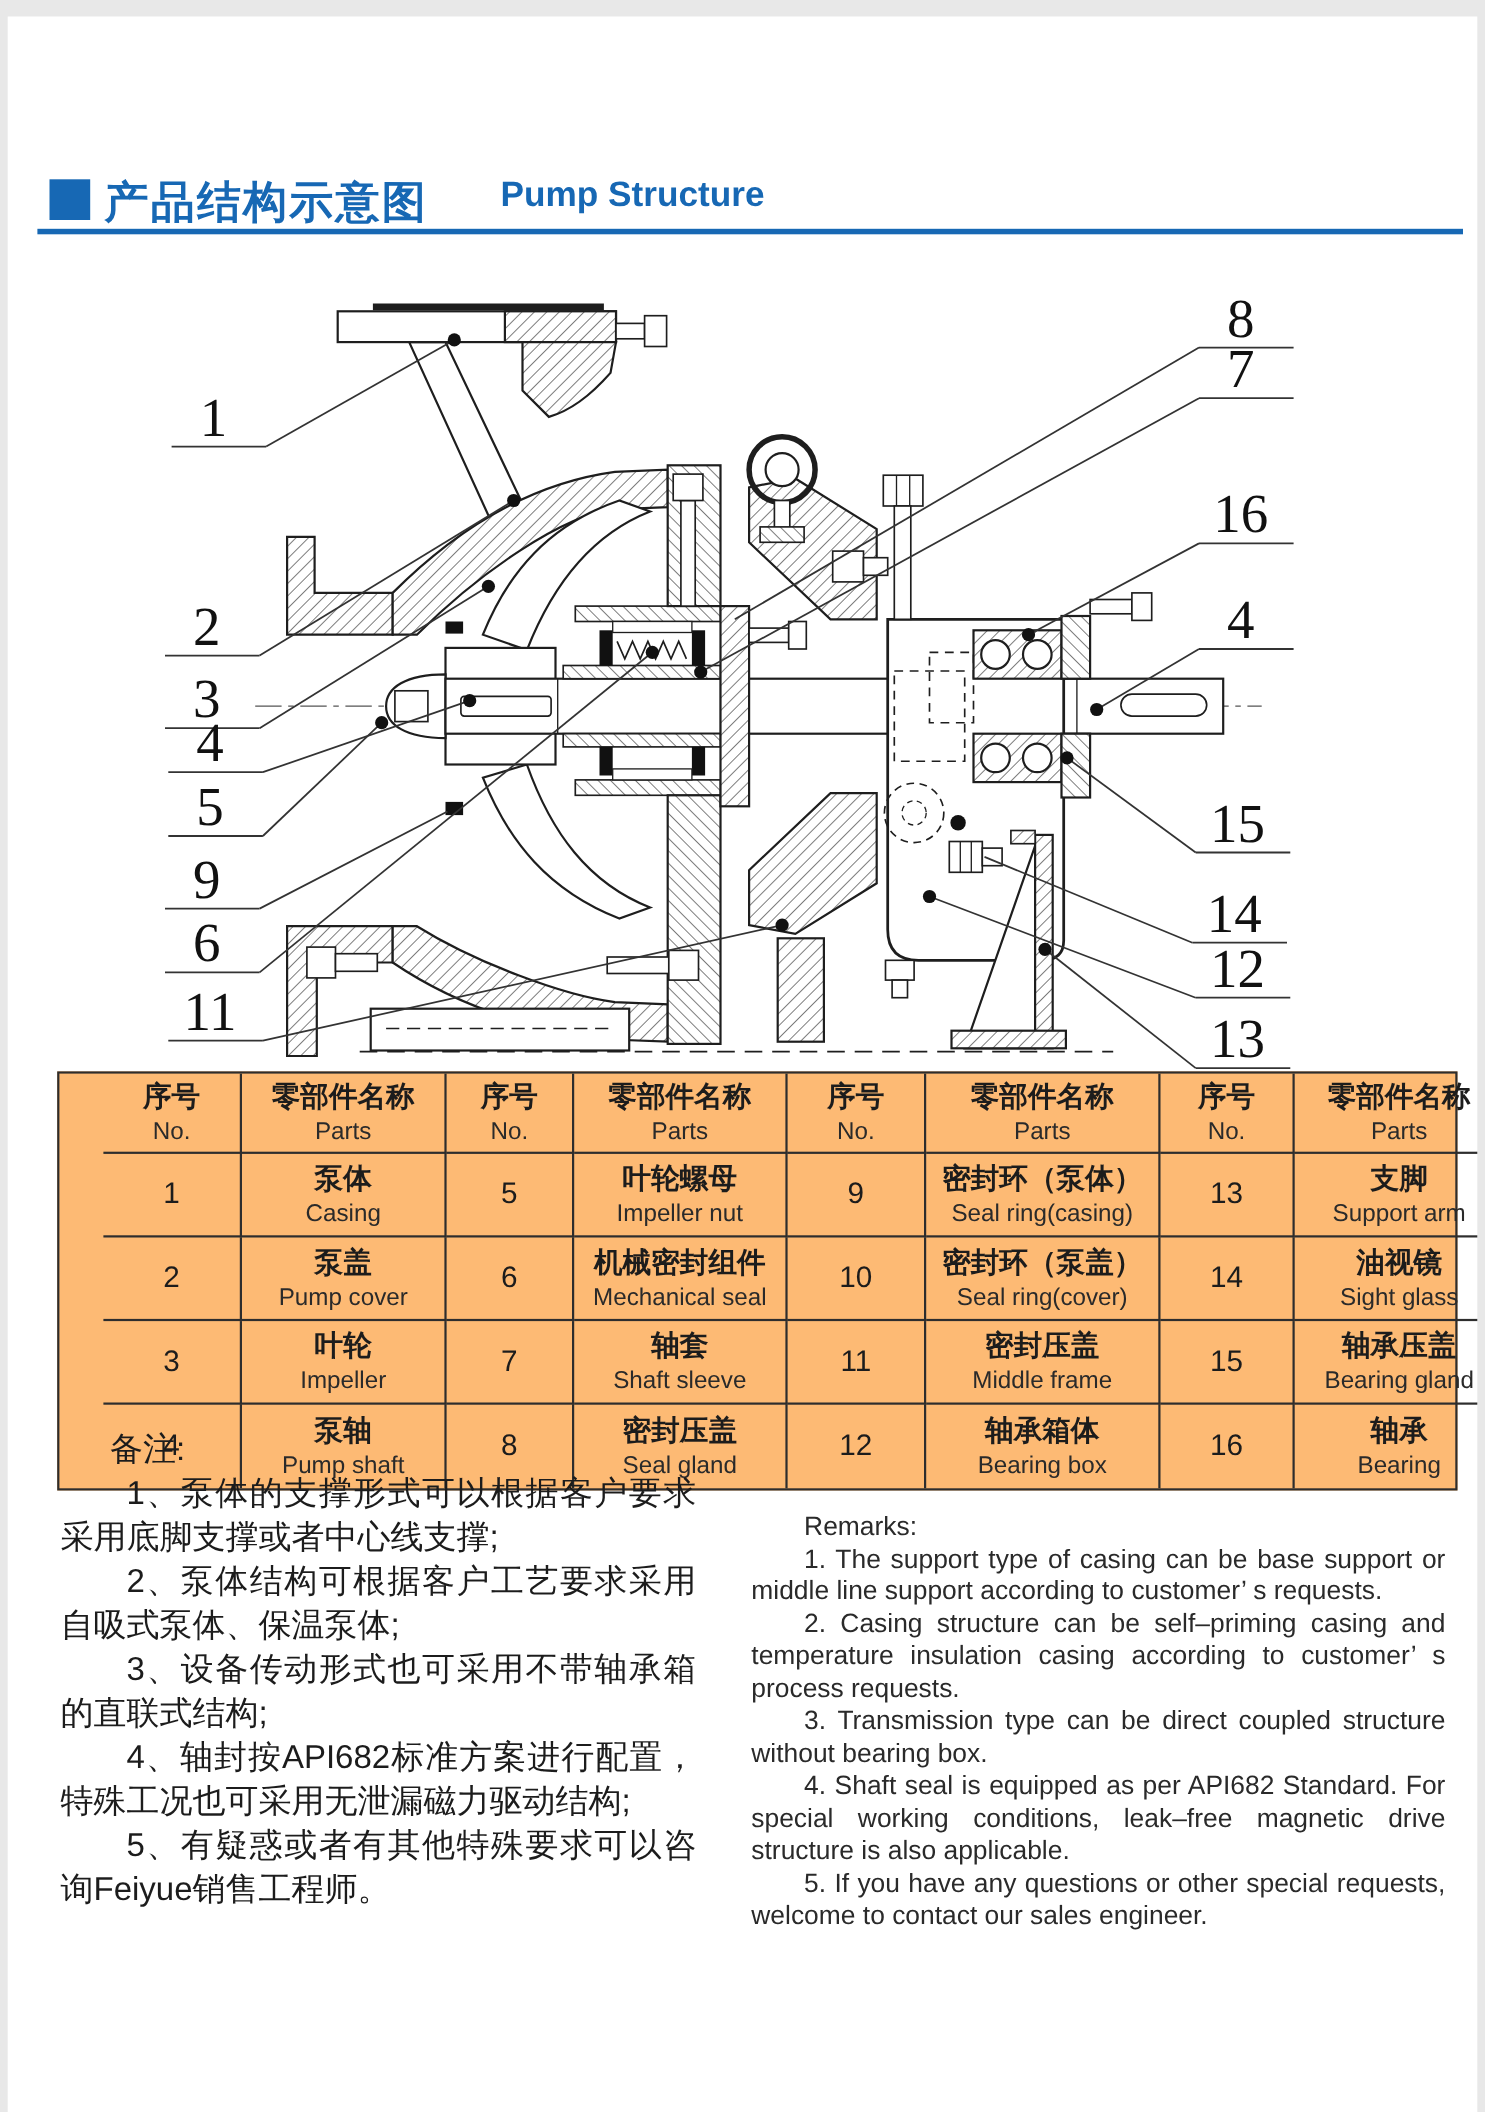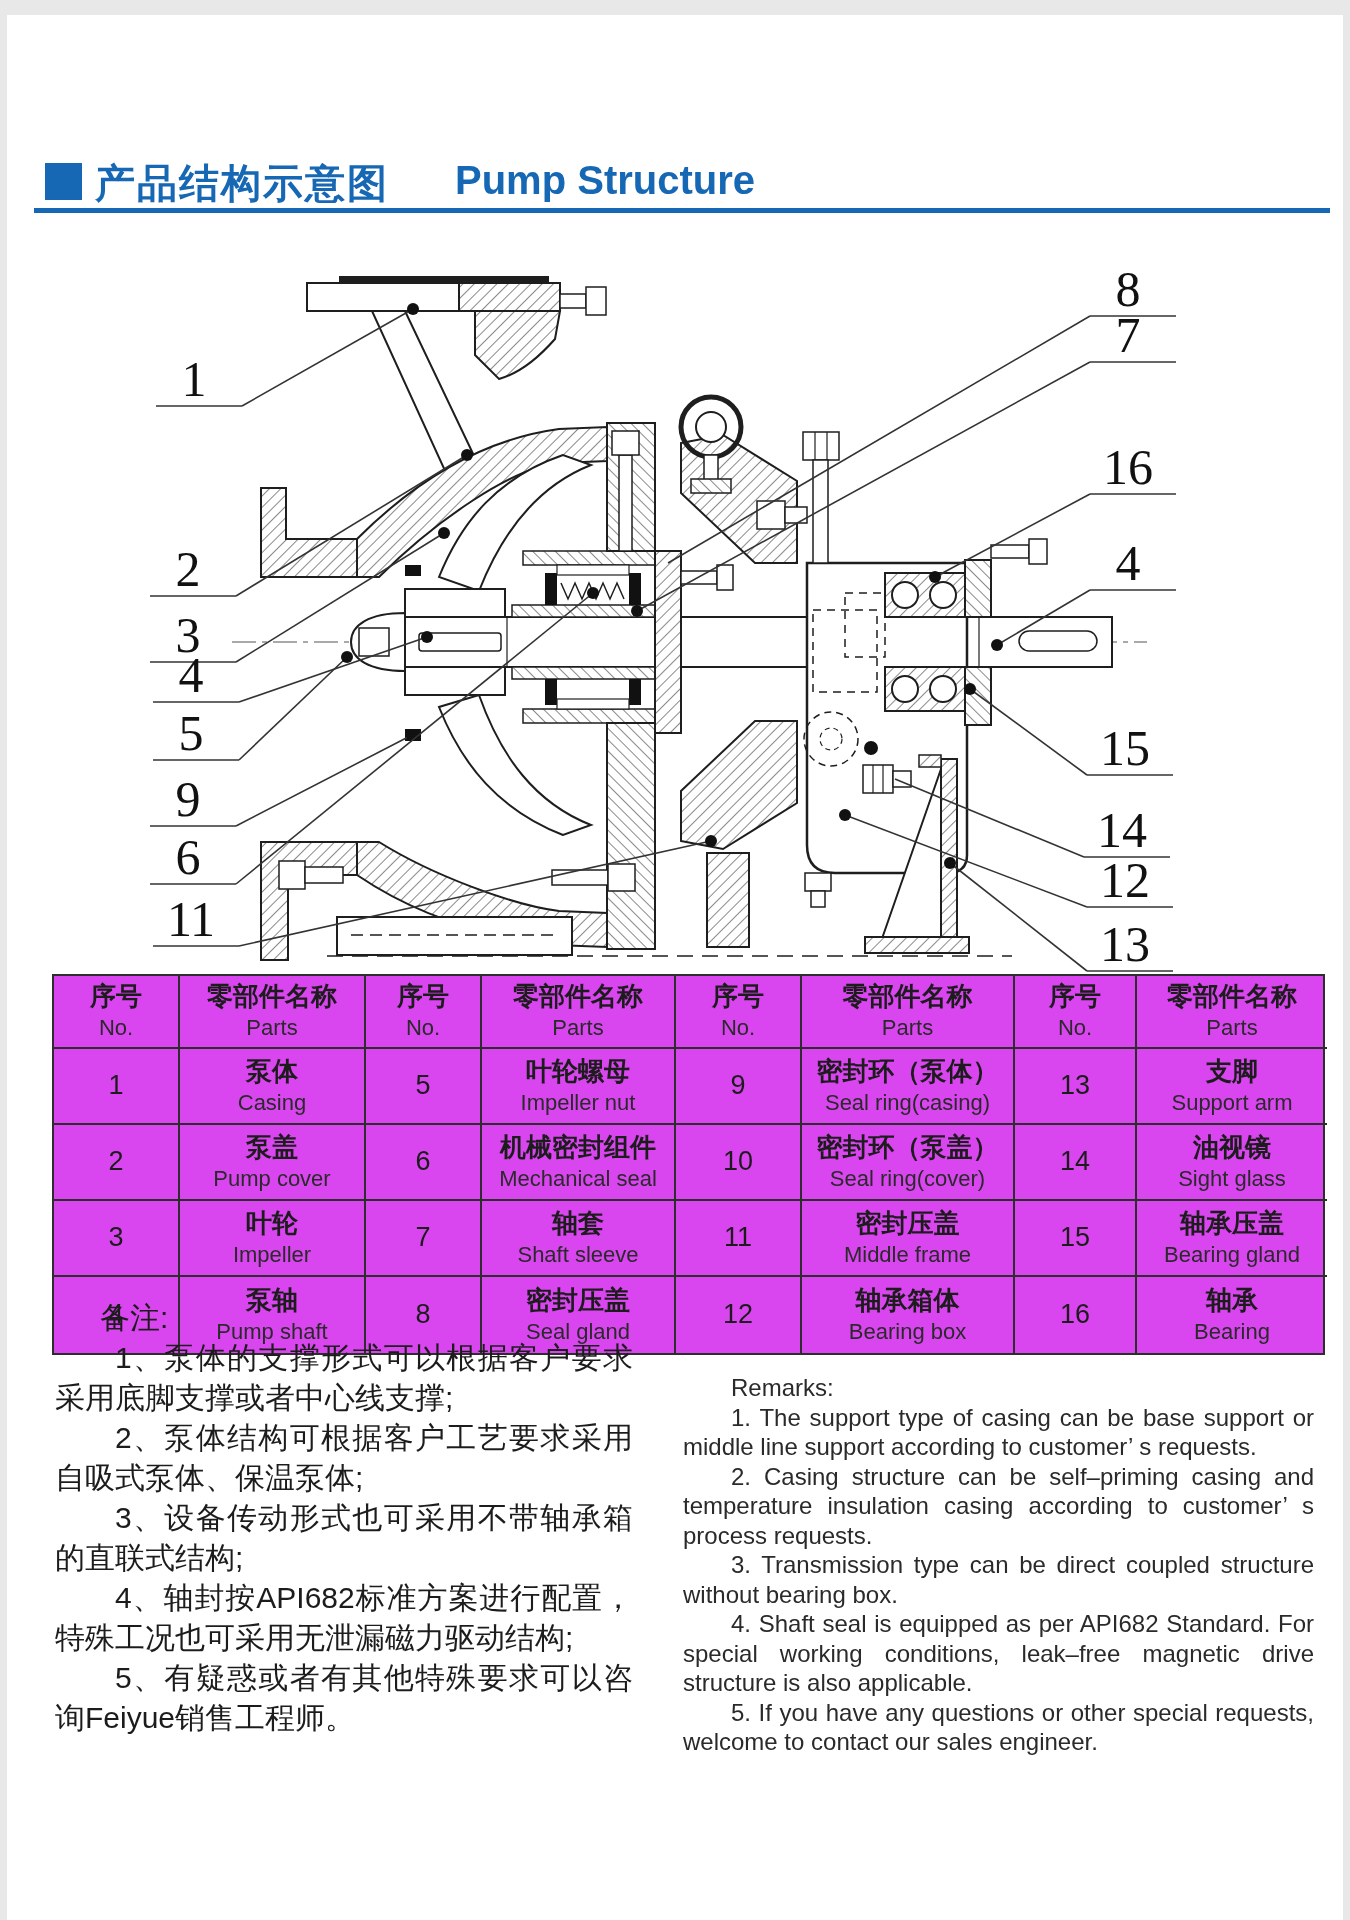--- a/index.html
+++ b/index.html
@@ -1,29 +1,29 @@
 <!DOCTYPE html>
 <html><head>
 <meta charset="utf-8">
 <style>
   html,body{margin:0;padding:0;background:#e8e8e8;}
   .page{position:relative;width:1336px;height:1920px;background:#ffffff;margin:15px auto;
         font-family:"Liberation Sans","DejaVu Sans",sans-serif;color:#222;overflow:hidden;}
   
   .title-bullet{position:absolute;left:38px;top:148px;width:37px;height:37px;background:#1768b4;}
   .title-zh{position:absolute;left:88px;top:141px;font-size:40px;font-weight:bold;color:#1768b4;letter-spacing:2px;}
-  .title-en{position:absolute;left:448px;top:143px;font-size:40px;font-weight:bold;color:#1768b4;}
+  .title-en{position:absolute;left:448px;top:143px;font-size:32px;font-weight:bold;color:#1768b4;}
   .title-rule{position:absolute;left:27px;top:193px;width:1296px;height:5px;background:#1768b4;}
   
   .diagram-svg{position:absolute;left:0;top:0;width:1350px;height:1920px;}
   
   .parts-table{position:absolute;left:45px;top:959px;width:1273px;
      display:grid;grid-template-columns:126px 186px 116px 194px 126px 213px 122px 190px;
      grid-template-rows:73px 76px 76px 76px 76px;
-     border:2.5px solid #2d2d2d;box-sizing:border-box;background:#d946ef;}
+     border:2.5px solid #2d2d2d;box-sizing:border-box;background:#fdba74;padding-left:40px;}
   .cell{border-right:2px solid #2d2d2d;border-bottom:2px solid #2d2d2d;
         display:flex;flex-direction:column;align-items:center;justify-content:center;
         text-align:center;line-height:1.15;padding:2px 1px;box-sizing:border-box;}
   .cell.c-last{border-right:none;}
   .cell.r-last{border-bottom:none;}
   .zh{font-size:26px;font-weight:600;color:#1c1c1c;}
   .en{font-size:22px;color:#2a2a2a;margin-top:3px;}
   .no{font-size:27px;color:#1c1c1c;}
   
   .remarks-zh{position:absolute;left:48px;top:1283px;width:578px;font-size:30px;line-height:40px;

